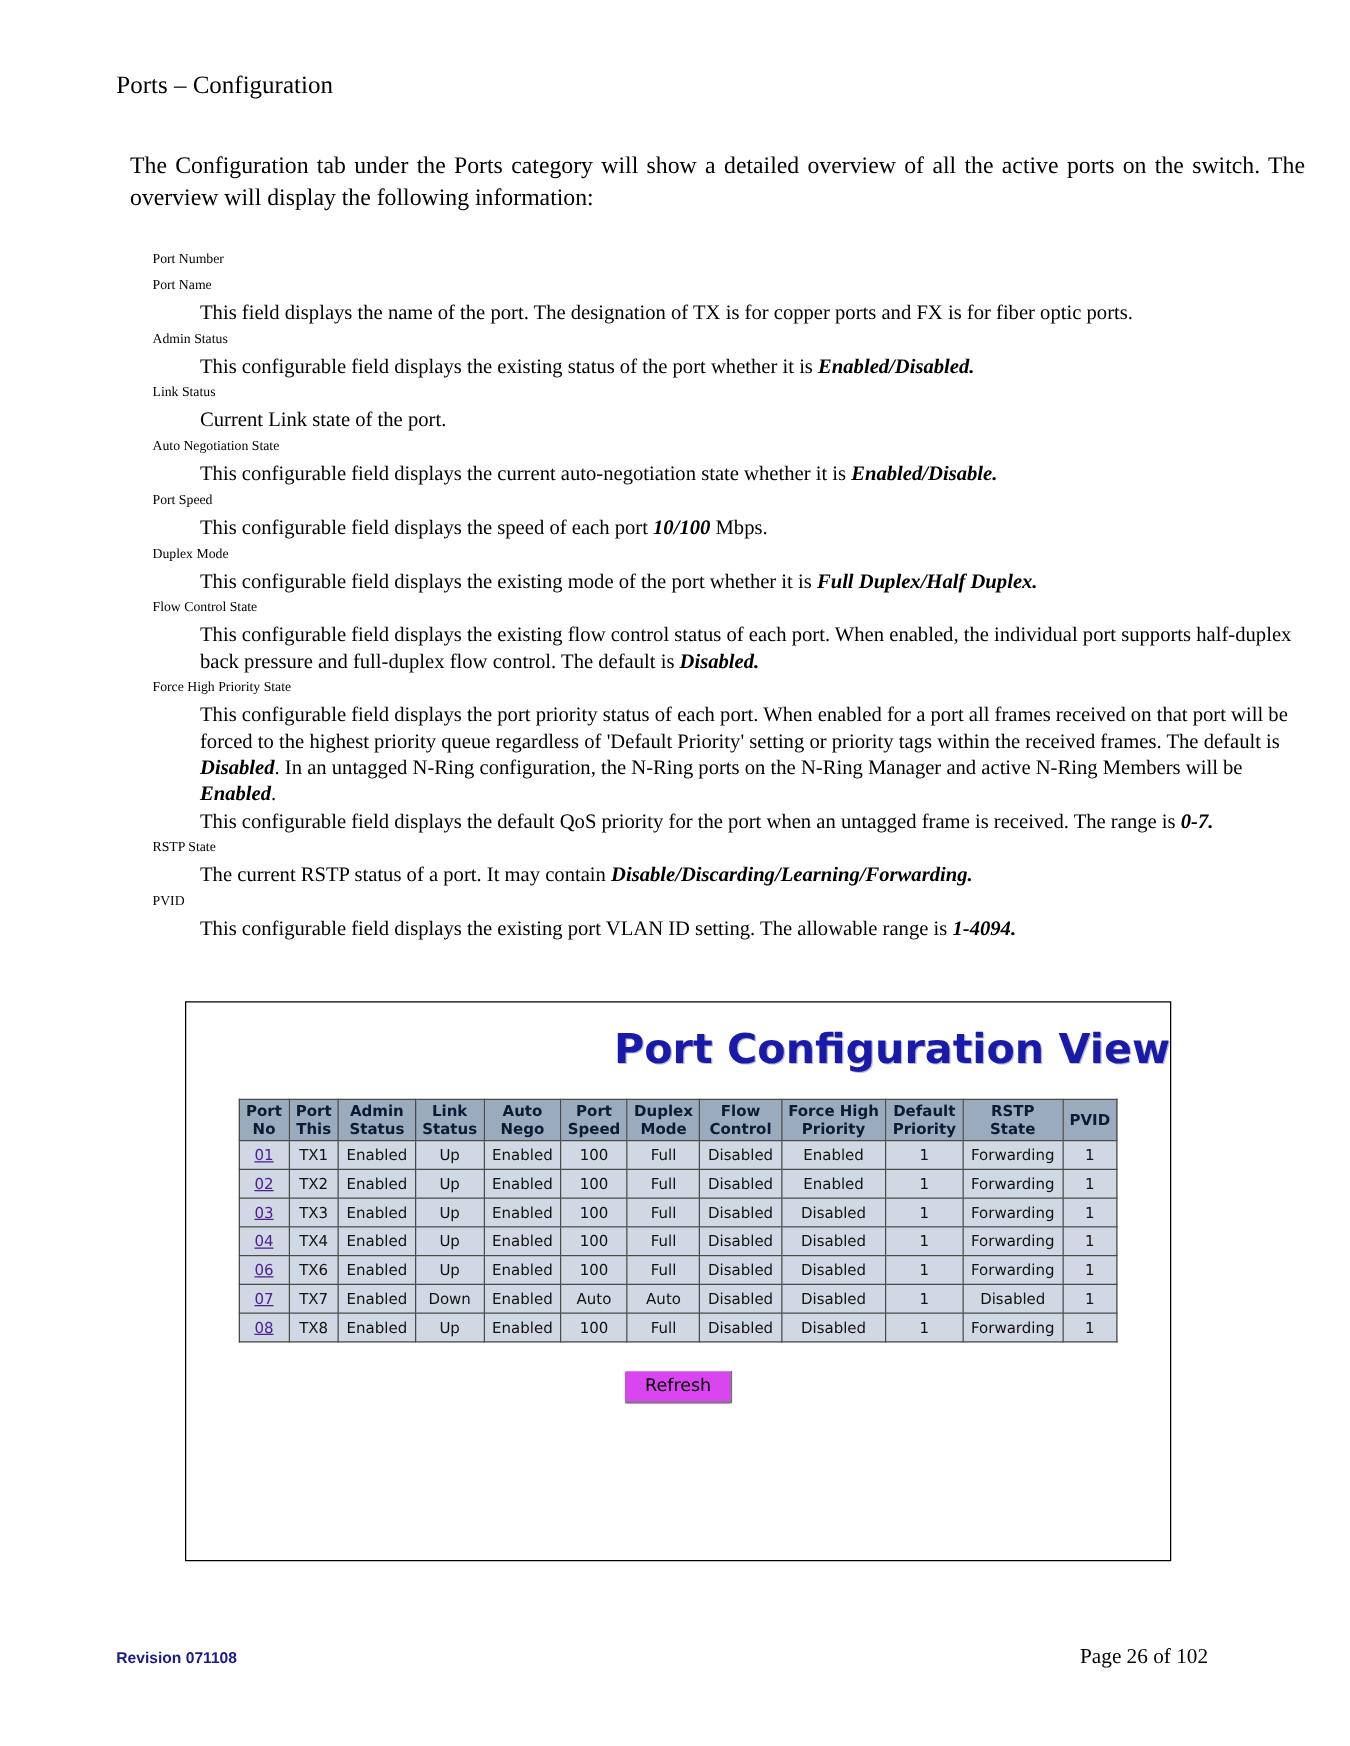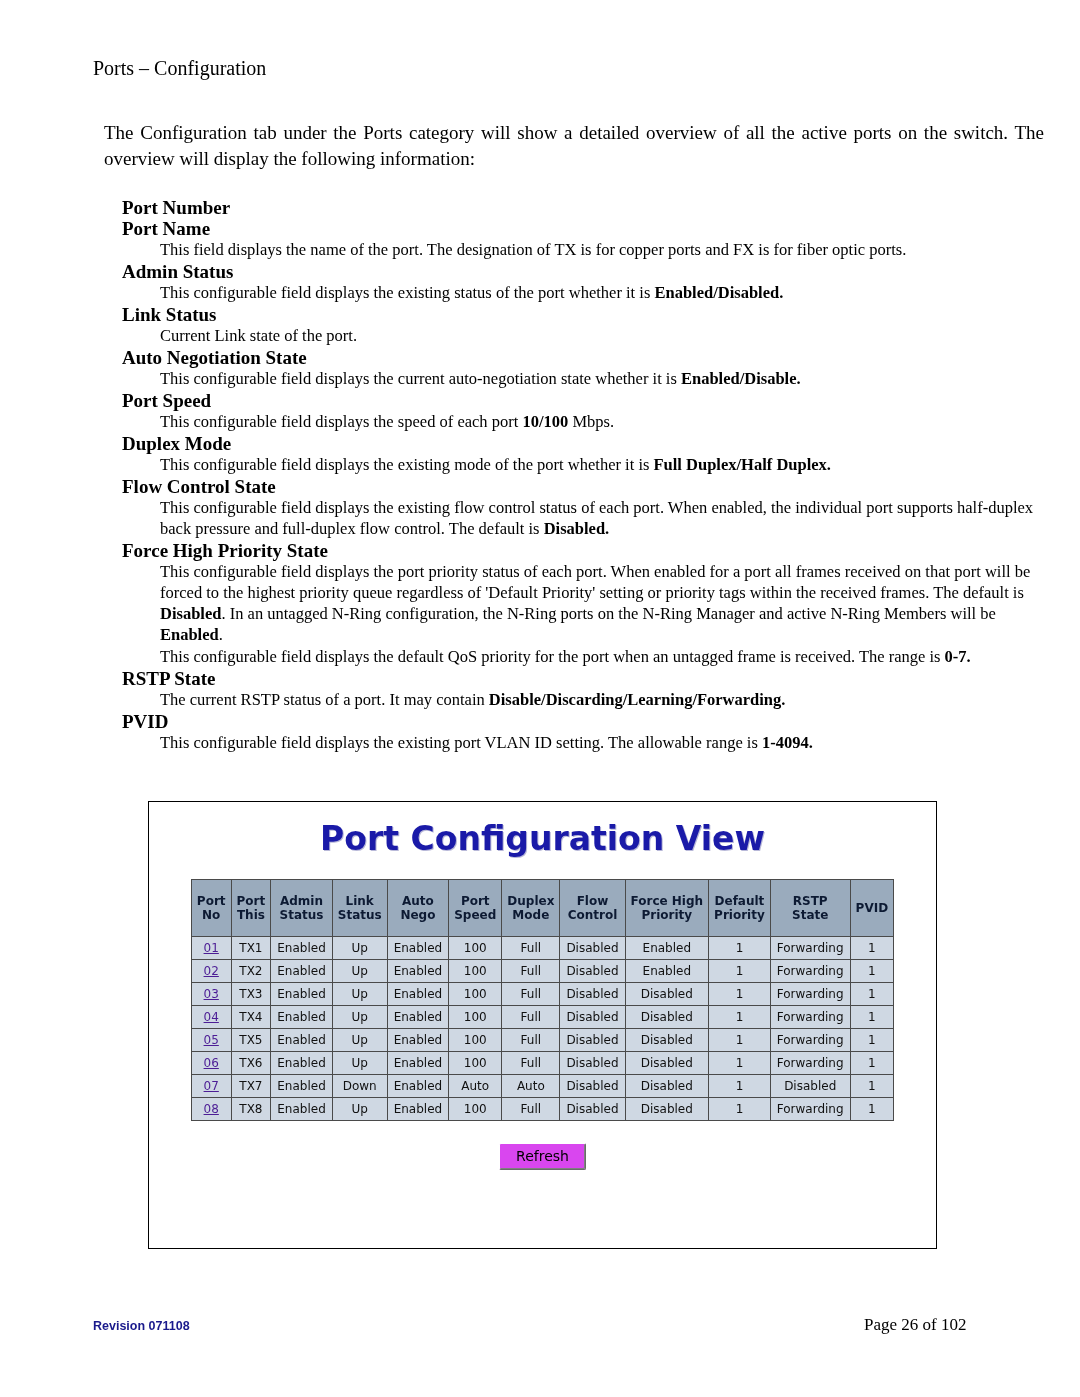--- a/index.html
+++ b/index.html
@@ -37,68 +37,68 @@
     text-align: justify;
     margin-left: 20px;
   }
   .deflist {
     position: absolute;
     left: 122px;
     top: 197px;
     width: 900px;
   }
   .dt {
-    font-weight: bold;
-    font-size: 19px;
+    font-weight: normal;
+    font-size: 11px;
     line-height: 21px;
     margin-top: 0px;
   }
   .dd {
     font-size: 16.5px;
     line-height: 21px;
     margin-left: 38px;
     margin-bottom: 1px;
     text-align: left;
   }
-  .dd b { font-weight: bold; }
+  .dd b { font-weight: bold; font-style: italic; }
   .dd-wide { width: 890px; }
 
   
   .panel {
     position: absolute;
     left: 148px;
     top: 801px;
     width: 787px;
     height: 446px;
     border: 1px solid #000000;
     background: #ffffff;
   }
   .panel-title {
-    text-align: center;
+    text-align: right;
     margin-top: 17px;
     font-family: "DejaVu Sans", sans-serif;
     font-weight: bold;
     font-size: 33px;
     color: #1a1aa8;
     letter-spacing: 0px;
     text-shadow: 1px 1px 0 #b8b8d8;
   }
   table.ports {
     border-collapse: collapse;
     margin: 21px auto 0 auto;
     font-family: "DejaVu Sans", sans-serif;
     font-size: 11.5px;
   }
   table.ports th {
     background: #9aabbd;
     border: 1px solid #4a4a4a;
     color: #0d1a33;
     font-weight: bold;
     font-size: 12px;
-    padding: 14px 5px;
+    padding: 2px 5px;
     line-height: 14px;
     text-align: center;
     white-space: nowrap;
   }
   table.ports td {
     border: 1px solid #4a4a4a;
     background: #cfd8e3;
     text-align: center;
     padding: 4px 6px;
     font-size: 12px;
@@ -285,34 +285,20 @@
             <td>Enabled</td>
             <td>100</td>
             <td>Full</td>
             <td>Disabled</td>
             <td>Disabled</td>
             <td>1</td>
             <td>Forwarding</td>
             <td>1</td>
           </tr>
           <tr>
-            <td class="portno"><a href="#">05</a></td>
-            <td>TX5</td>
-            <td>Enabled</td>
-            <td>Up</td>
-            <td>Enabled</td>
-            <td>100</td>
-            <td>Full</td>
-            <td>Disabled</td>
-            <td>Disabled</td>
-            <td>1</td>
-            <td>Forwarding</td>
-            <td>1</td>
-          </tr>
-          <tr>
             <td class="portno"><a href="#">06</a></td>
             <td>TX6</td>
             <td>Enabled</td>
             <td>Up</td>
             <td>Enabled</td>
             <td>100</td>
             <td>Full</td>
             <td>Disabled</td>
             <td>Disabled</td>
             <td>1</td>

